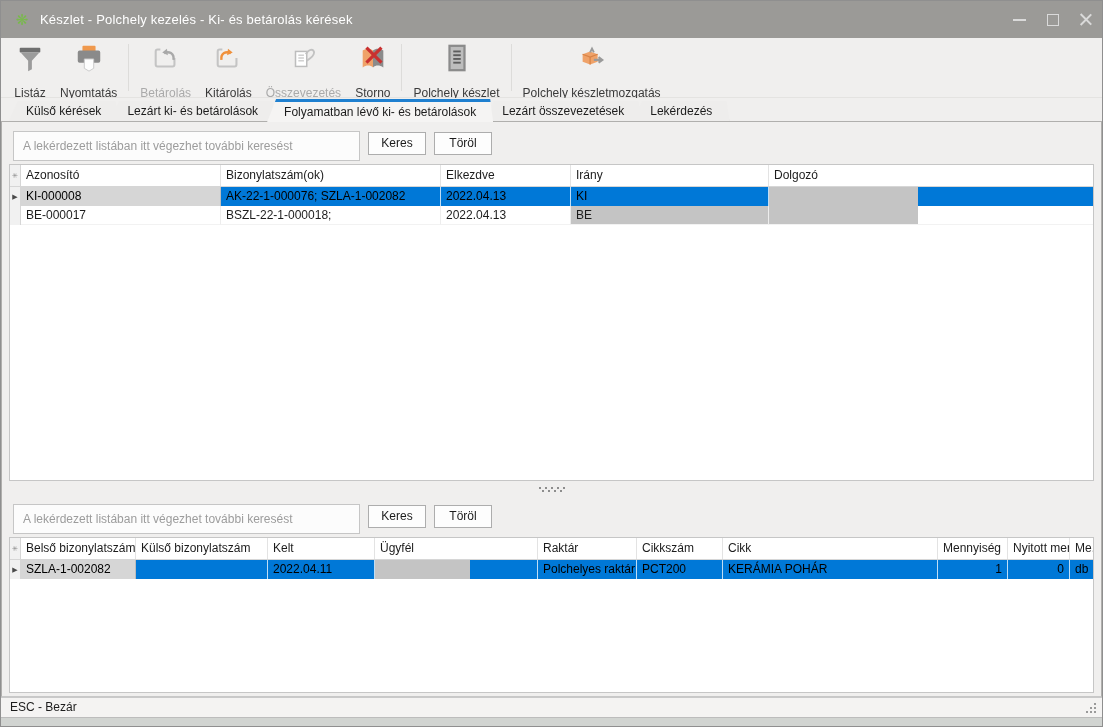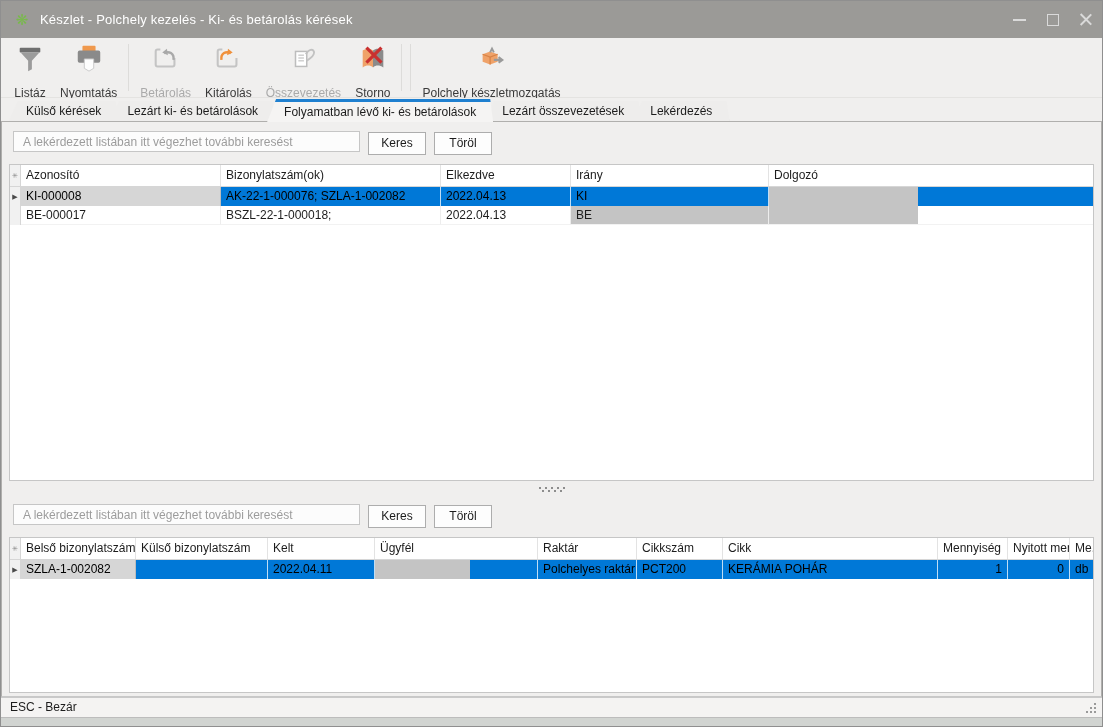--- a/index.html
+++ b/index.html
@@ -33,21 +33,21 @@
   .tabbar { height:23px; flex:none; display:flex; align-items:flex-end; padding-left:8px; background:#f0efee; }
   .tab { height:20px; padding:0 17px; display:flex; align-items:center; white-space:nowrap; background:#eeedec;
          clip-path:polygon(9px 0, calc(100% - 3px) 0, 100% 100%, 0 100%);
          filter:drop-shadow(0 0 1px #8f8f8f); margin-right:-8px; position:relative; z-index:1; cursor:default; }
   .tab.active { height:23px; background:#f5f4f3; border-top:3px solid #1f80d0; z-index:3; margin-bottom:-1px; padding-bottom:1px; }
 
   
   .panel { flex:1; border:1px solid #b0afad; border-bottom:1px solid #c8c8c8; background:#f0efee; display:flex; flex-direction:column; overflow:hidden; }
 
   .search-row { display:flex; gap:8px; margin:9px 7px 8px 11px; height:25px; flex:none; }
-  .search-input { width:347px; height:21px; border:1px solid #c6c6c6; background:#fcfcfc; padding:0 9px; font:12px "Liberation Sans",sans-serif; color:#444; outline:none; }
+  .search-input { width:347px; height:30px; border:1px solid #c6c6c6; background:#fcfcfc; padding:0 9px; font:12px "Liberation Sans",sans-serif; color:#444; outline:none; }
   .search-input::placeholder { color:#9c9c9c; opacity:1; }
   .btn { width:58px; height:23px; margin-top:1px; border:1px solid #adadad; background:#fdfdfd; text-align:center; line-height:21px; cursor:default; }
 
   
   .grid { margin:0 7px; background:#ffffff; border:1px solid #c6c6c6; position:relative; overflow:hidden; flex:none; }
   .grid-top { height:317px; }
   .grid-bottom { height:156px; margin-bottom:0; }
   .ghead { display:flex; height:22px; background:#ffffff; border-bottom:1px solid #d6d6d6; }
   .hc { padding:3px 5px 0; border-right:1px solid #e3e3e3; white-space:nowrap; overflow:hidden; color:#1c1c1c; cursor:default; }
   .mkh { width:11px; flex:none; background:#f1f1f1; border-right:1px solid #d6d6d6; color:#8a8a8a; font-size:7px; display:flex; align-items:center; justify-content:center; padding:0; }
@@ -161,20 +161,32 @@
         <svg width="30" height="30" viewBox="0 0 32 32">
             <path d="M5 8c4-2.5 8-2.5 11 0v18c-3-2.5-7-2.5-11 0z" fill="#efa269"></path>
             <path d="M27 8c-4-2.5-8-2.5-11 0v18c3-2.5 7-2.5 11 0z" fill="#8b8b8b"></path>
             <line x1="9" y1="5" x2="25" y2="21" stroke="#c93030" stroke-width="3.4"></line>
             <line x1="25" y1="5" x2="9" y2="21" stroke="#c93030" stroke-width="3.4"></line>
           </svg>
       </span>
       <span class="tb-label">Storno</span>
     </div>
     <div class="tb-sep"></div>
+    <div class="tb-btn">
+      <span class="tb-icon">
+        <svg width="30" height="30" viewBox="0 0 32 32">
+            <rect x="8" y="3" width="16" height="26" fill="#bdbdbd" stroke="#8b8b8b" stroke-width="2.4"></rect>
+            <line x1="12" y1="9" x2="20" y2="9" stroke="#5d5d5d" stroke-width="2"></line>
+            <line x1="12" y1="13" x2="20" y2="13" stroke="#5d5d5d" stroke-width="2"></line>
+            <line x1="12" y1="17" x2="20" y2="17" stroke="#5d5d5d" stroke-width="2"></line>
+            <line x1="12" y1="21" x2="20" y2="21" stroke="#5d5d5d" stroke-width="2"></line>
+          </svg>
+      </span>
+      <span class="tb-label">Polchely készlet</span>
+    </div>
     <div class="tb-sep"></div>
     <div class="tb-btn">
       <span class="tb-icon">
         <svg width="30" height="30" viewBox="0 0 32 32">
             <path d="M6 12l8-3 8 3v8l-8 3-8-3z" fill="#efa269"></path>
             <path d="M6 12l8 3 8-3" fill="none" stroke="#d88347" stroke-width="1.4"></path>
             <path d="M14 15v8" stroke="#d88347" stroke-width="1.4"></path>
             <path d="M14 10l2-4 2 4" fill="none" stroke="#9a9a9a" stroke-width="2"></path>
             <path d="M18 18h8m-3-3l4 3-4 3" fill="none" stroke="#9a9a9a" stroke-width="2.2"></path>
           </svg>

